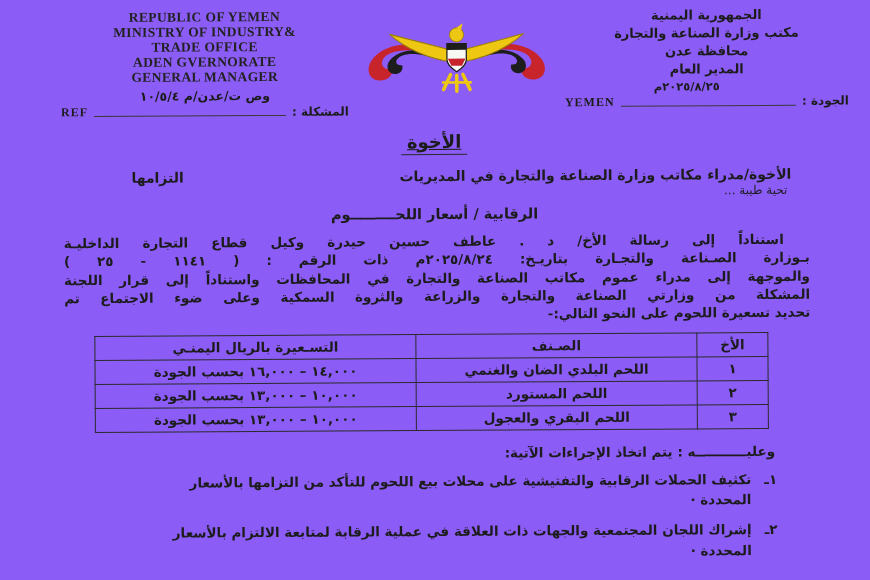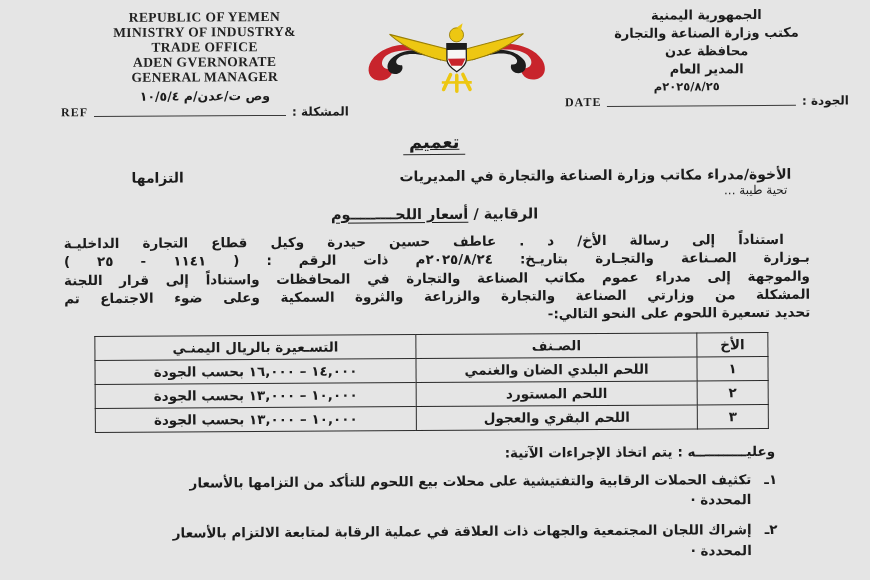--- a/index.html
+++ b/index.html
@@ -1,18 +1,18 @@
 <!DOCTYPE html>
 <html lang="ar" style="--em-gold: #edc712; --em-red: #c8242c; --em-black: #1d1d1d;"><head>
 <meta charset="utf-8">
 <style>
   html,body{margin:0;padding:0;background:#ffffff;}
   .page{
     position:relative;width:870px;height:580px;overflow:hidden;
-    background:#e5e5e5;color:#1c1c1c;
+    background:#8b5cf6;color:#1c1c1c;
     font-family:"DejaVu Sans",sans-serif;
   }
   .rot{transform:rotate(-0.35deg);transform-origin:50% 50%;}
 
   
   .top{display:flex;justify-content:space-between;align-items:flex-start;padding:8px 14px 0 56px;}
   .hdr-left{width:300px;text-align:center;}
   .hdr-left .en{font-family:"Liberation Serif",serif;font-weight:bold;font-size:13.5px;line-height:1.12;letter-spacing:.4px;color:#222;}
   .ref-code{direction:rtl;font-size:12.5px;font-weight:bold;margin-top:3px;}
   .labelrow{display:flex;align-items:flex-end;gap:6px;font-size:12px;font-weight:bold;margin-top:1px;padding:0 6px;}
@@ -22,21 +22,21 @@
   .hdr-right{width:296px;text-align:center;font-weight:bold;font-size:13px;line-height:1.38;}
   .date-val{font-size:11.5px;font-weight:bold;margin:1px 40px -3px 0;}
 
   
   .doc-title{text-align:center;margin-top:13px;font-size:18px;font-weight:bold;}
   .doc-title span{display:inline-block;text-decoration:underline;border-bottom:1.6px solid #2a2a2a;padding:0 6px 2px;}
   .addr{direction:rtl;display:flex;justify-content:space-between;align-items:flex-start;
         font-weight:bold;font-size:14px;margin:13px 78px 0 132px;}
   .greet{direction:rtl;text-align:right;font-size:12px;margin:1px 82px 0 0;}
   .subj{direction:rtl;text-align:center;font-size:14.5px;font-weight:bold;margin-top:7px;}
-  .subj .val{text-decoration:underline;text-underline-offset:3px;}
+  .subj .val{text-underline-offset:3px;}
 
   
   .bodytext{direction:rtl;margin:10px 60px 0 64px;font-size:13.5px;font-weight:bold;line-height:1.37;}
   .bodytext .jl{text-align:justify;text-align-last:justify;}
   .bodytext .first{text-indent:26px;}
   .bodytext .lastline{text-align:right;text-align-last:right;}
 
   
   .tablewrap{direction:rtl;padding:10px 102px 0 0;}
   table.prices{border-collapse:collapse;font-size:13.5px;font-weight:bold;}
@@ -94,29 +94,29 @@
         <path d="M93,71 L127,71" stroke="var(--em-gold,#edc712)" stroke-width="3" fill="none"></path>
       </svg>
 
       <div class="hdr-right" dir="rtl">
         <div>الجمهورية اليمنية</div>
         <div>مكتب وزارة الصناعة والتجارة</div>
         <div>محافظة عدن</div>
         <div>المدير العام</div>
         <div class="date-val">٢٠٢٥/٨/٢٥م</div>
         <div class="labelrow" dir="ltr">
-          <span class="en-lbl">DATE</span>
+          <span class="en-lbl">YEMEN</span>
           <span class="dashline"></span>
           <span dir="rtl">الجودة :</span>
         </div>
       </div>
     </div>
 
     <div class="doc-title">
-      <span>تعميم</span>
+      <span>الأخوة</span>
     </div>
 
     <div class="addr">
       <span>الأخوة/مدراء مكاتب وزارة الصناعة والتجارة في المديريات</span>
       <span>التزامها</span>
     </div>
     <div class="greet">تحية طيبة ...</div>
 
     <div class="subj">
       <span>الرقابية /</span>

